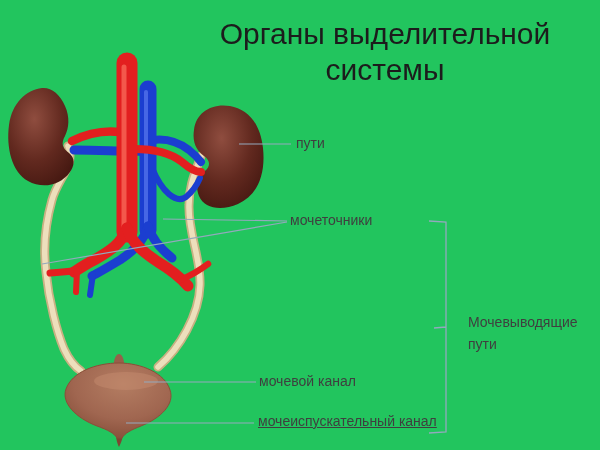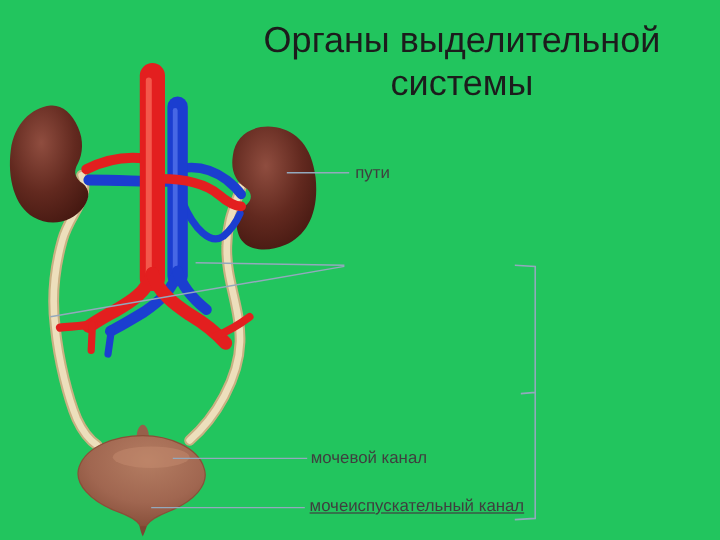--- a/index.html
+++ b/index.html
@@ -89,16 +89,18 @@
       <path d="M144,382 L256,382"></path>
       <path d="M126,423 L254,423"></path>
     </g>
 
     <path d="M429,221 L446,222 L446,432 L429,433 M446,327 L434,328" fill="none" stroke="#93a9bd" stroke-width="1.3"></path>
   </svg>
 
   <div class="title">Органы выделительной системы</div>
 
   <div class="lbl lbl-kidneys">пути</div>
+  <div class="lbl lbl-ureters">мочеточники</div>
   <div class="lbl lbl-bladder">мочевой канал</div>
   <div class="lbl lbl-urethra">мочеиспускательный канал</div>
+  <div class="lbl lbl-tract">Мочевыводящие пути</div>
 
 </div>
 
 </body></html>

